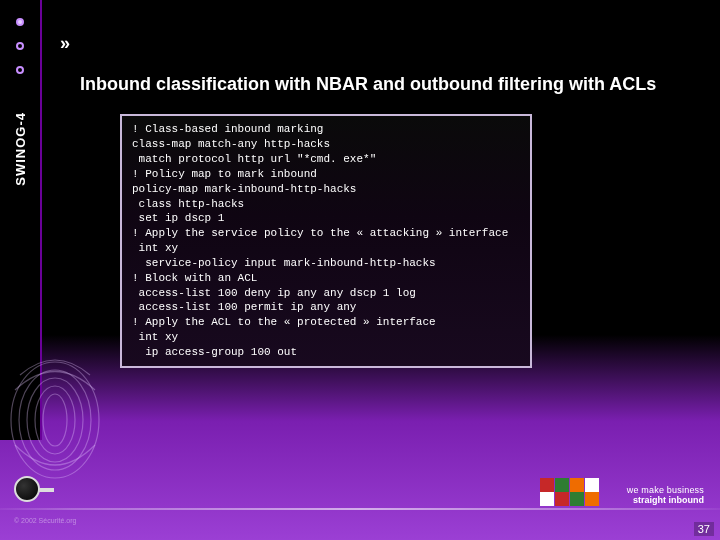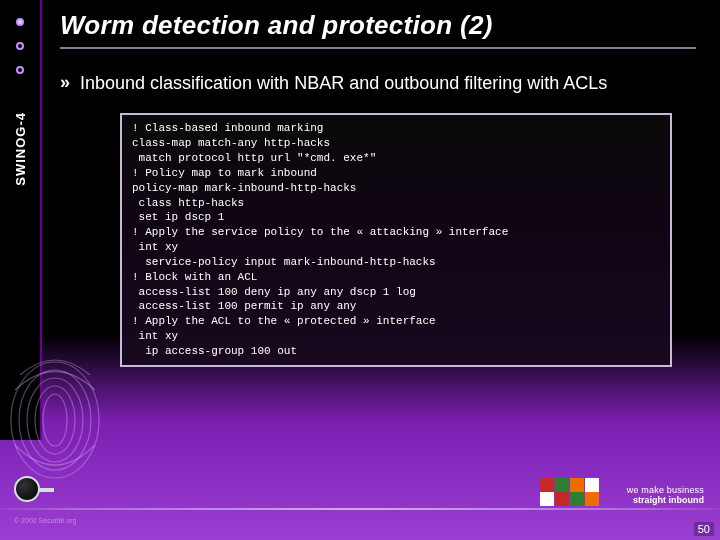--- a/index.html
+++ b/index.html
@@ -63,28 +63,29 @@
   }
   .bullet-arrow {
     color: #fff;
     font-weight: bold;
     font-size: 18px;
     line-height: 1.2;
     flex-shrink: 0;
     margin-top: 1px;
   }
   .bullet-text {
-    font-weight: normal;
+    font-weight: bold;
     font-size: 18px;
     line-height: 1.35;
     color: #fff;
+    margin-top: 40px;
   }
   .code-box {
     margin: 18px 0 0 60px;
-    width: 552px;
+    width: 412px;
     background: linear-gradient(to bottom, #0a0a0a 0%, #0f0512 40%, #18091f 100%);
     border: 2px solid #c9b8da;
     padding: 6px 10px;
     font-family: "Courier New", Courier, monospace;
     font-size: 11px;
     line-height: 1.35;
     color: #fff;
     white-space: pre;
   }
   .fingerprint {
@@ -191,21 +192,20 @@
 <body>
 
 <div class="sidebar">
   <div class="sidebar-dot filled"></div>
   <div class="sidebar-dot"></div>
   <div class="sidebar-dot"></div>
   <div class="sidebar-text">SWINOG-4</div>
 </div>
 
 <div class="main">
-  <div class="title">Worm detection and protection (2)</div>
 
   <div class="bullet-row">
     <span class="bullet-arrow">»</span>
     <span class="bullet-text">Inbound classification with NBAR and outbound filtering with ACLs</span>
   </div>
 
   <div class="code-box">! Class-based inbound marking
 class-map match-any http-hacks
  match protocol http url "*cmd. exe*"
 ! Policy map to mark inbound
@@ -258,13 +258,13 @@
     </div>
   </div>
   <div class="tagline">
     <div class="l1">we make business</div>
     <div class="l2">straight inbound</div>
   </div>
 </div>
 
 <div class="copyright">© 2002 Sécurité.org</div>
 
-<div class="page-num">50</div>
+<div class="page-num">37</div>
 
 </body></html>

